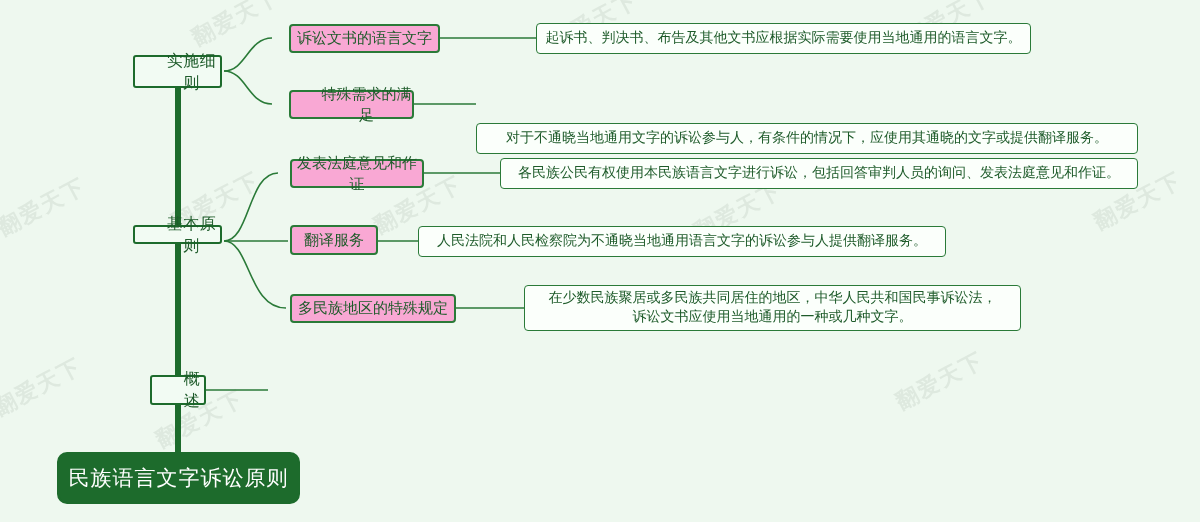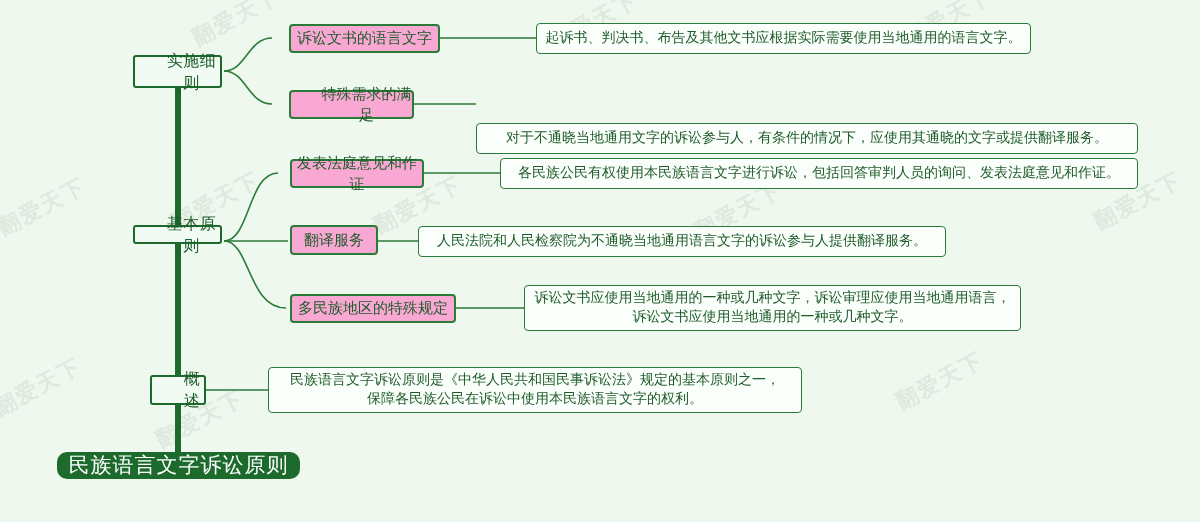--- a/index.html
+++ b/index.html
@@ -131,23 +131,21 @@
   <div class="node sub" style="left:290px;top:159px;width:134px;height:29px;">发表法庭意见和作证</div>
 
   <div class="node leaf" style="left:500px;top:158px;width:638px;height:31px;">各民族公民有权使用本民族语言文字进行诉讼，包括回答审判人员的询问、发表法庭意见和作证。</div>
 
   <div class="node sub" style="left:290px;top:225px;width:88px;height:30px;">翻译服务</div>
 
   <div class="node leaf" style="left:418px;top:226px;width:528px;height:31px;">人民法院和人民检察院为不通晓当地通用语言文字的诉讼参与人提供翻译服务。</div>
 
   <div class="node sub" style="left:290px;top:294px;width:166px;height:29px;">多民族地区的特殊规定</div>
 
-  <div class="node leaf" style="left:524px;top:285px;width:497px;height:46px;">诉讼文书应使用当地通用的一种或几种文字，诉讼审理应使用当地通用语言，
+  <div class="node leaf" style="left:524px;top:285px;width:497px;height:46px;">在少数民族聚居或多民族共同居住的地区，中华人民共和国民事诉讼法，
 诉讼文书应使用当地通用的一种或几种文字。</div>
 
   <div class="node branch" style="left:150px;top:375px;width:56px;height:30px;">概述</div>
 
-  <div class="node leaf" style="left:268px;top:367px;width:534px;height:46px;">民族语言文字诉讼原则是《中华人民共和国民事诉讼法》规定的基本原则之一，
-保障各民族公民在诉讼中使用本民族语言文字的权利。</div>
 
-  <div class="node root" style="left:57px;top:452px;width:243px;height:27px;">民族语言文字诉讼原则</div>
+  <div class="node root" style="left:57px;top:452px;width:243px;height:52px;">民族语言文字诉讼原则</div>
 
 </div>
 
 </body></html>

